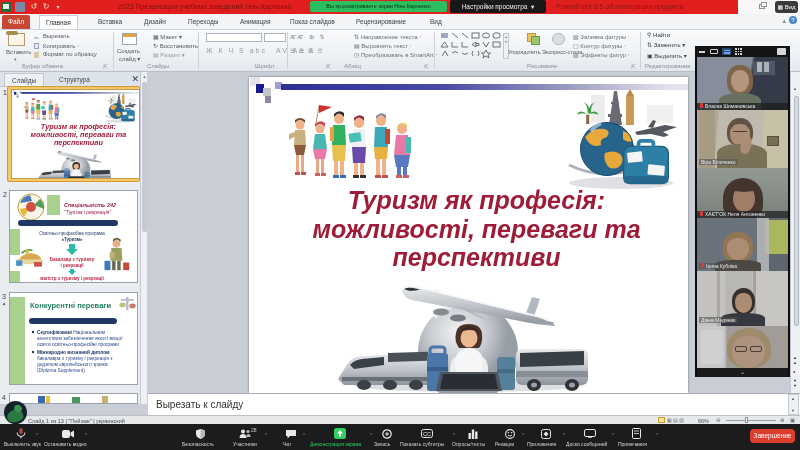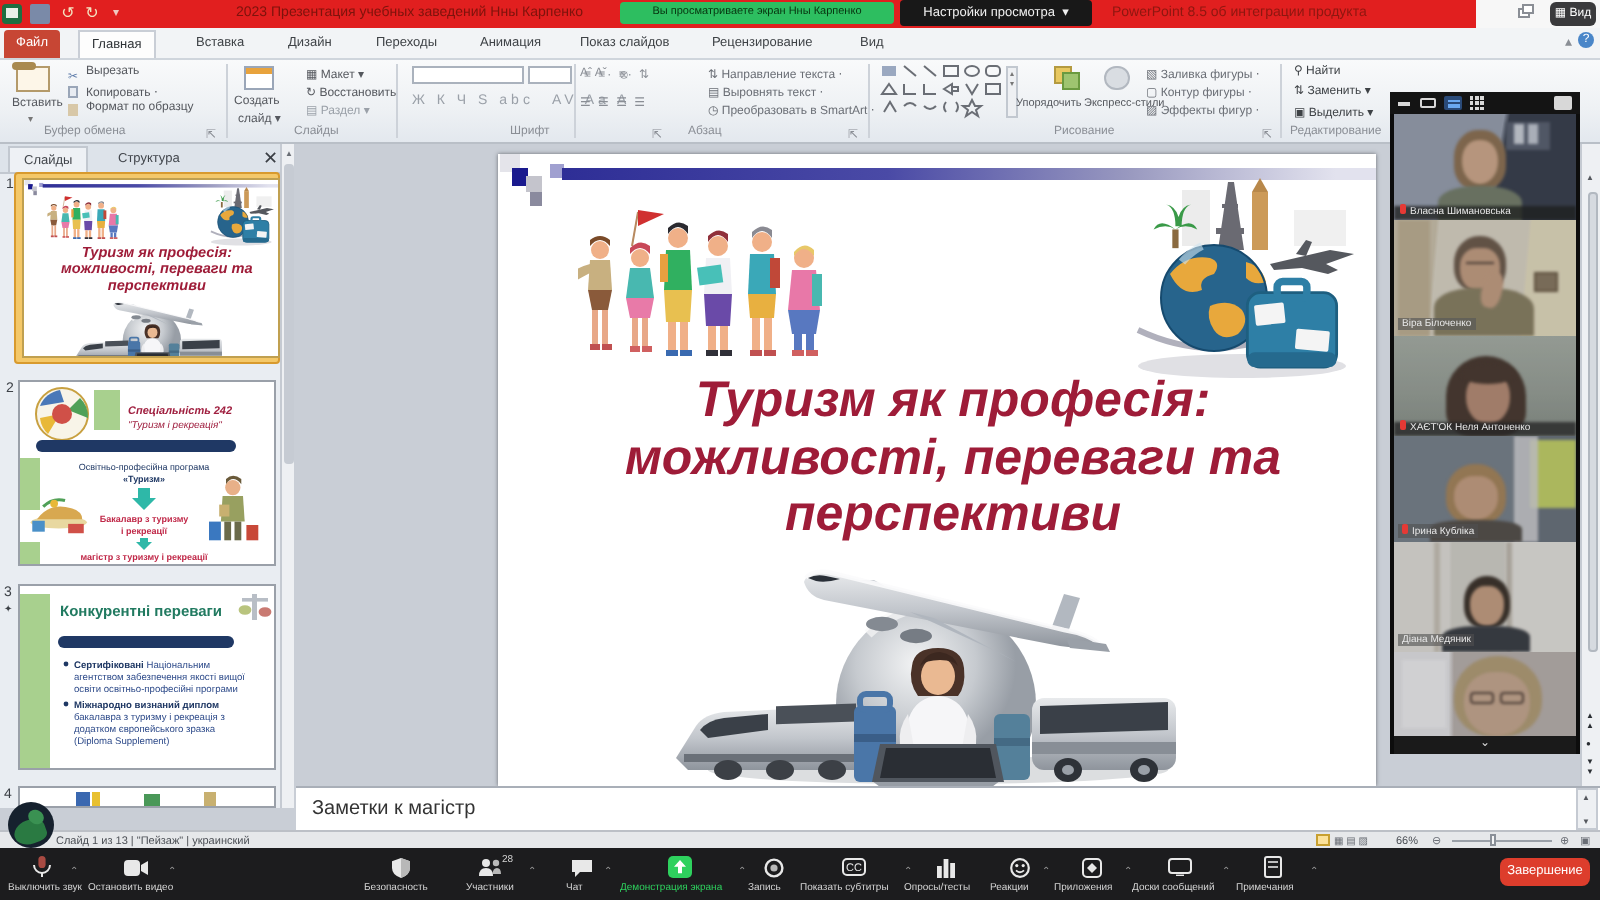--- a/index.html
+++ b/index.html
@@ -612,21 +612,21 @@
       <div style="position:absolute;left:36px;top:2px;width:4px;height:8px;background:#e8c030;"></div>
       <div style="position:absolute;left:62px;top:3px;width:8px;height:7px;background:#4a9858;"></div>
       <div style="position:absolute;left:92px;top:2px;width:6px;height:8px;background:#c8b070;"></div>
     </div>
     <div style="position:absolute;left:140px;top:0px;width:7px;height:332px;background:#eef0f3;border-left:1px solid #c5cad2;">
       <div style="position:absolute;left:0px;top:0px;width:7px;height:9px;font-size:4px;color:#6a6e75;text-align:center;line-height:9px;">▲</div>
       <div style="position:absolute;left:1px;top:10px;width:5px;height:150px;background:#c6cbd3;border-radius:2px;"></div>
     </div>
   </div>
   <div class="abs" id="notes">
-    <span style="position:absolute;left:8px;top:5px;">Заметки к магістр</span>
+    <span style="position:absolute;left:8px;top:5px;">Вырезать к слайду</span>
   </div>
   <div class="abs" id="statusbar">
     <span style="position:absolute;left:28px;top:2px;">Слайд 1 из 13 | "Пейзаж" | украинский</span>
     <div style="position:absolute;left:658px;top:1px;width:7px;height:6px;background:#fce29a;border:1px solid #c8a030;"></div>
     <span style="position:absolute;left:667px;top:1px;color:#6a6e75;font-size:5px;">▦ ▤ ▨</span>
     <span style="position:absolute;left:698px;top:2px;">66%</span>
     <span style="position:absolute;left:716px;top:1px;color:#6a6e75;">⊖</span>
     <div style="position:absolute;left:726px;top:4px;width:50px;height:1px;background:#9aa0a8;"></div>
     <div style="position:absolute;left:745px;top:1px;width:3px;height:6px;background:#f4f5f6;border:1px solid #8a9098;"></div>
     <span style="position:absolute;left:780px;top:1px;color:#6a6e75;">⊕</span>

